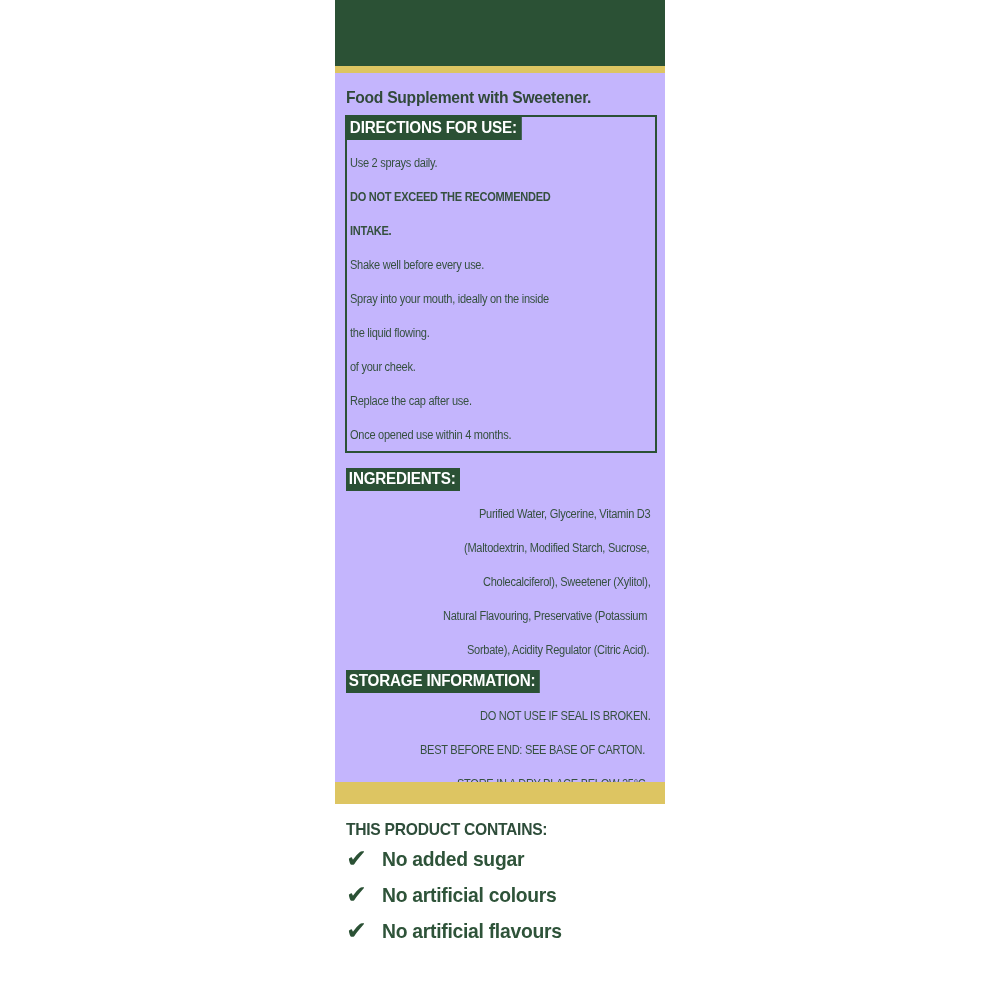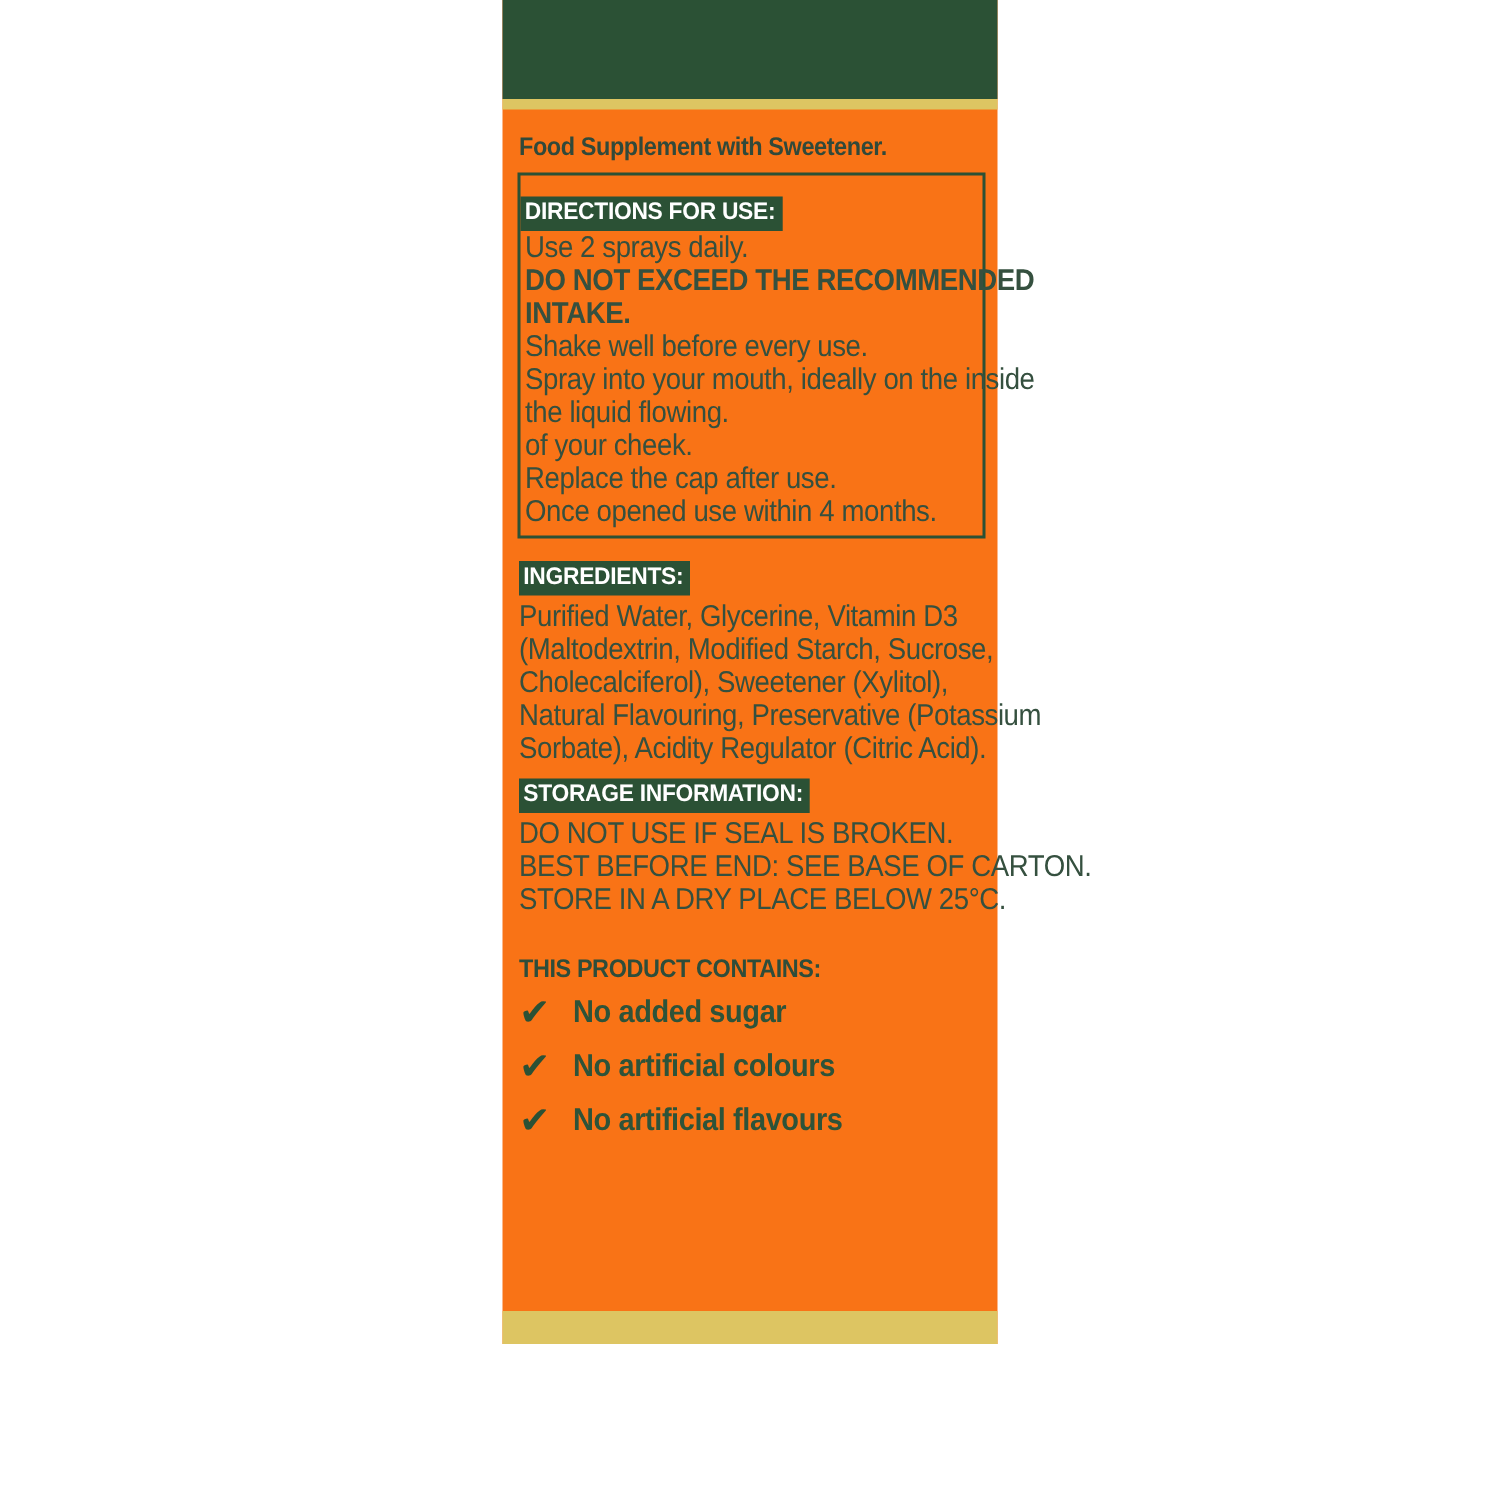--- a/index.html
+++ b/index.html
@@ -8,44 +8,44 @@
     --body:#35503f;
     --white:#ffffff;
   }
   html,body{margin:0;padding:0;}
   body{
     width:1000px;height:1000px;background:#ffffff;overflow:hidden;
     font-family:"Liberation Sans","DejaVu Sans",sans-serif;
     -webkit-font-smoothing:antialiased;
   }
   .label-panel{
-    position:absolute;left:335px;top:0;width:330px;height:896px;background:#f97316;
+    position:absolute;left:335px;top:0;width:330px;height:804px;background:#c4b5fd;
   }
   .top-green{height:66px;background:var(--green);}
   .gold-band{height:7px;background:var(--gold);}
   .bottom-gold{position:absolute;left:0;bottom:0;width:330px;height:22px;background:var(--gold);}
   .content{padding:14px 0 0 11px;color:var(--body);}
   .cond{display:inline-block;transform:scaleX(0.92);transform-origin:0 50%;letter-spacing:-0.3px;}
   .note{
     font-size:17px;font-weight:600;line-height:22px;color:#31493a;white-space:nowrap;
   }
   .badge{
     display:inline-block;background:var(--green);color:var(--white);
     font-size:16px;font-weight:bold;line-height:20px;padding:1px 5px 2px 3px;
     white-space:nowrap;letter-spacing:-0.2px;transform:scaleX(0.95);transform-origin:0 0;
   }
   .directions-box{
     margin:6px 8px 0 -1px;width:312px;box-sizing:border-box;
-    border:2px solid var(--green);padding:14px 0 5px 3px;
+    border:2px solid var(--green);padding:0 0 5px 3px;
   }
   .directions-box .badge{margin-left:-3px;}
-  .line{font-size:20px;line-height:22px;white-space:nowrap;color:var(--body);}
+  .line{font-size:12px;line-height:22px;white-space:nowrap;color:var(--body);margin-top:12px;}
   .line .b,.b{font-weight:bold;}
   .sec{margin-top:15px;}
-  .sec .lines{margin-top:3px;}
+  .sec .lines{margin-top:3px;text-align:right;}
   .sec-storage{margin-top:9px;}
   .sec-contains{margin-top:24px;}
   .contains-title{font-size:17px;font-weight:bold;color:#2e4d3a;line-height:22px;white-space:nowrap;}
   .check-row{display:flex;align-items:center;height:36px;white-space:nowrap;}
   .check-row:first-of-type{margin-top:4px;}
   .check-icon{
     font-family:"DejaVu Sans",sans-serif;color:var(--green);
     font-size:25px;font-weight:bold;width:36px;flex:0 0 36px;line-height:36px;
   }
   .check-label{font-size:21px;font-weight:bold;color:#2e5339;line-height:36px;}

